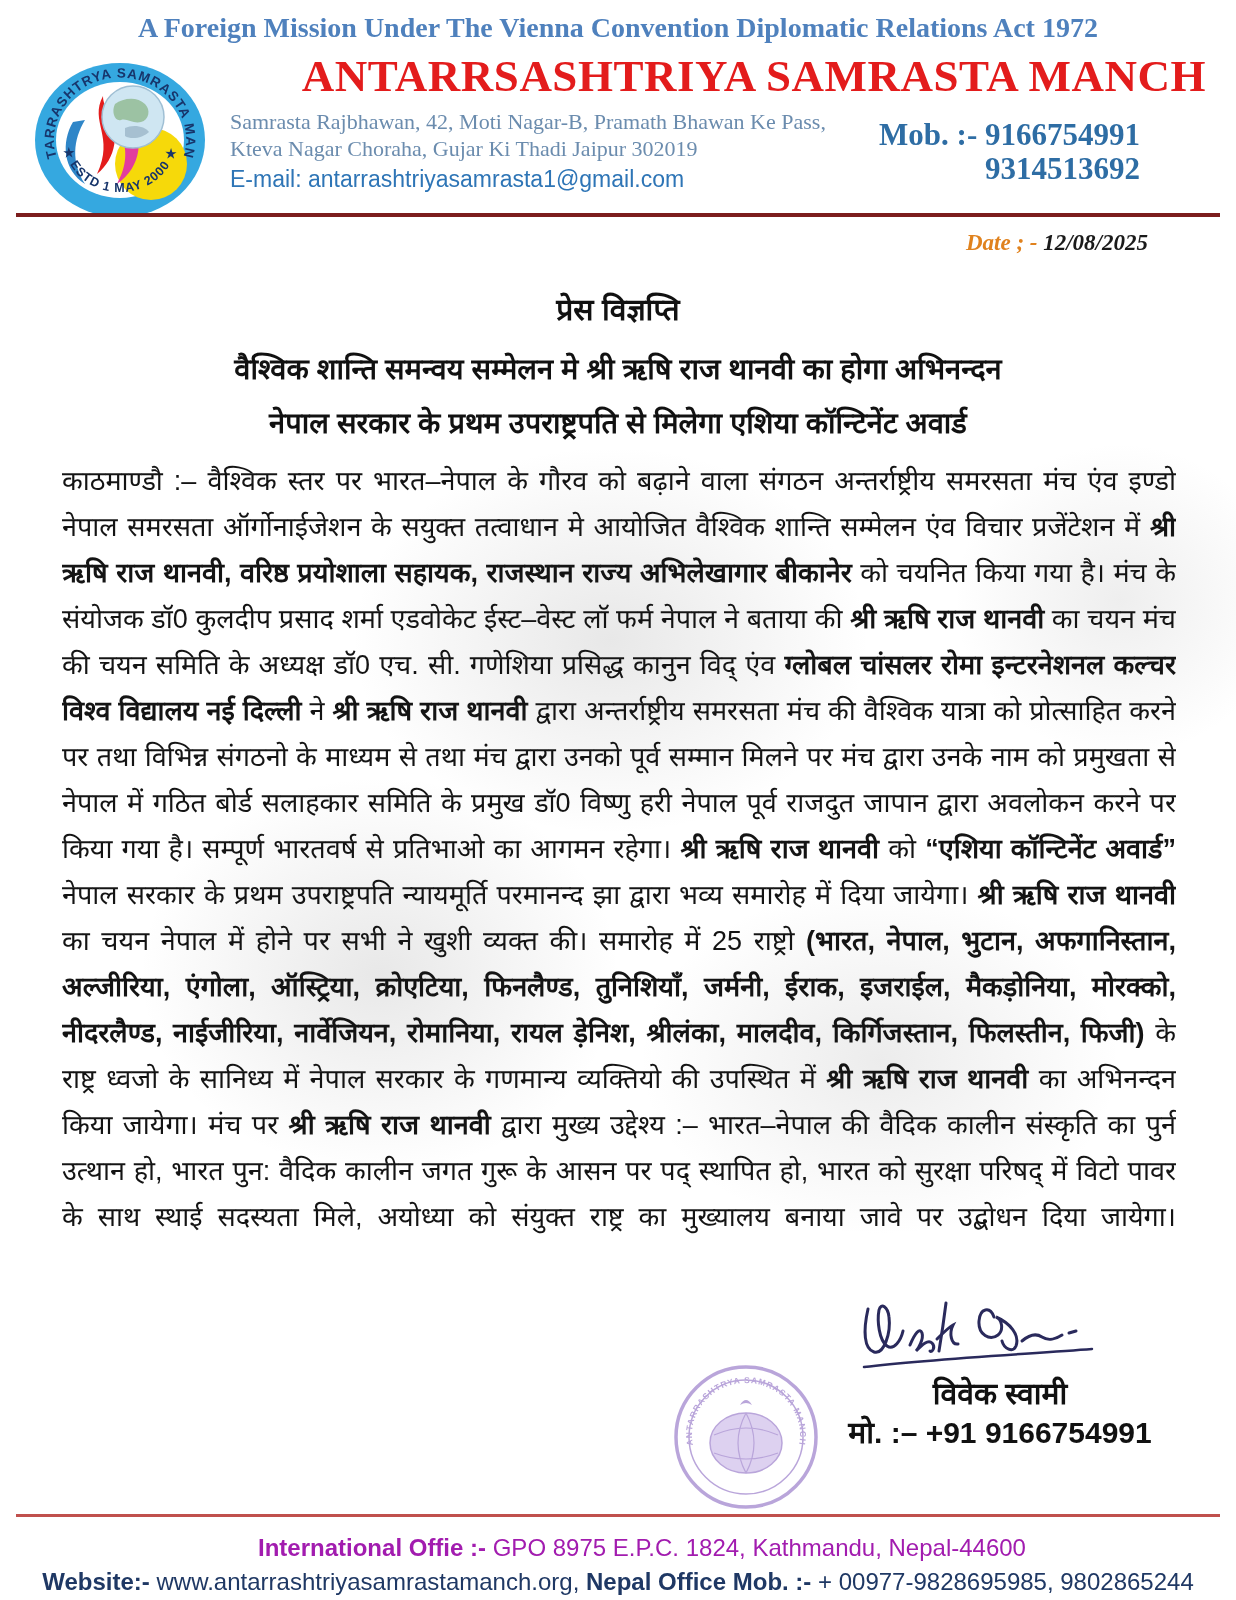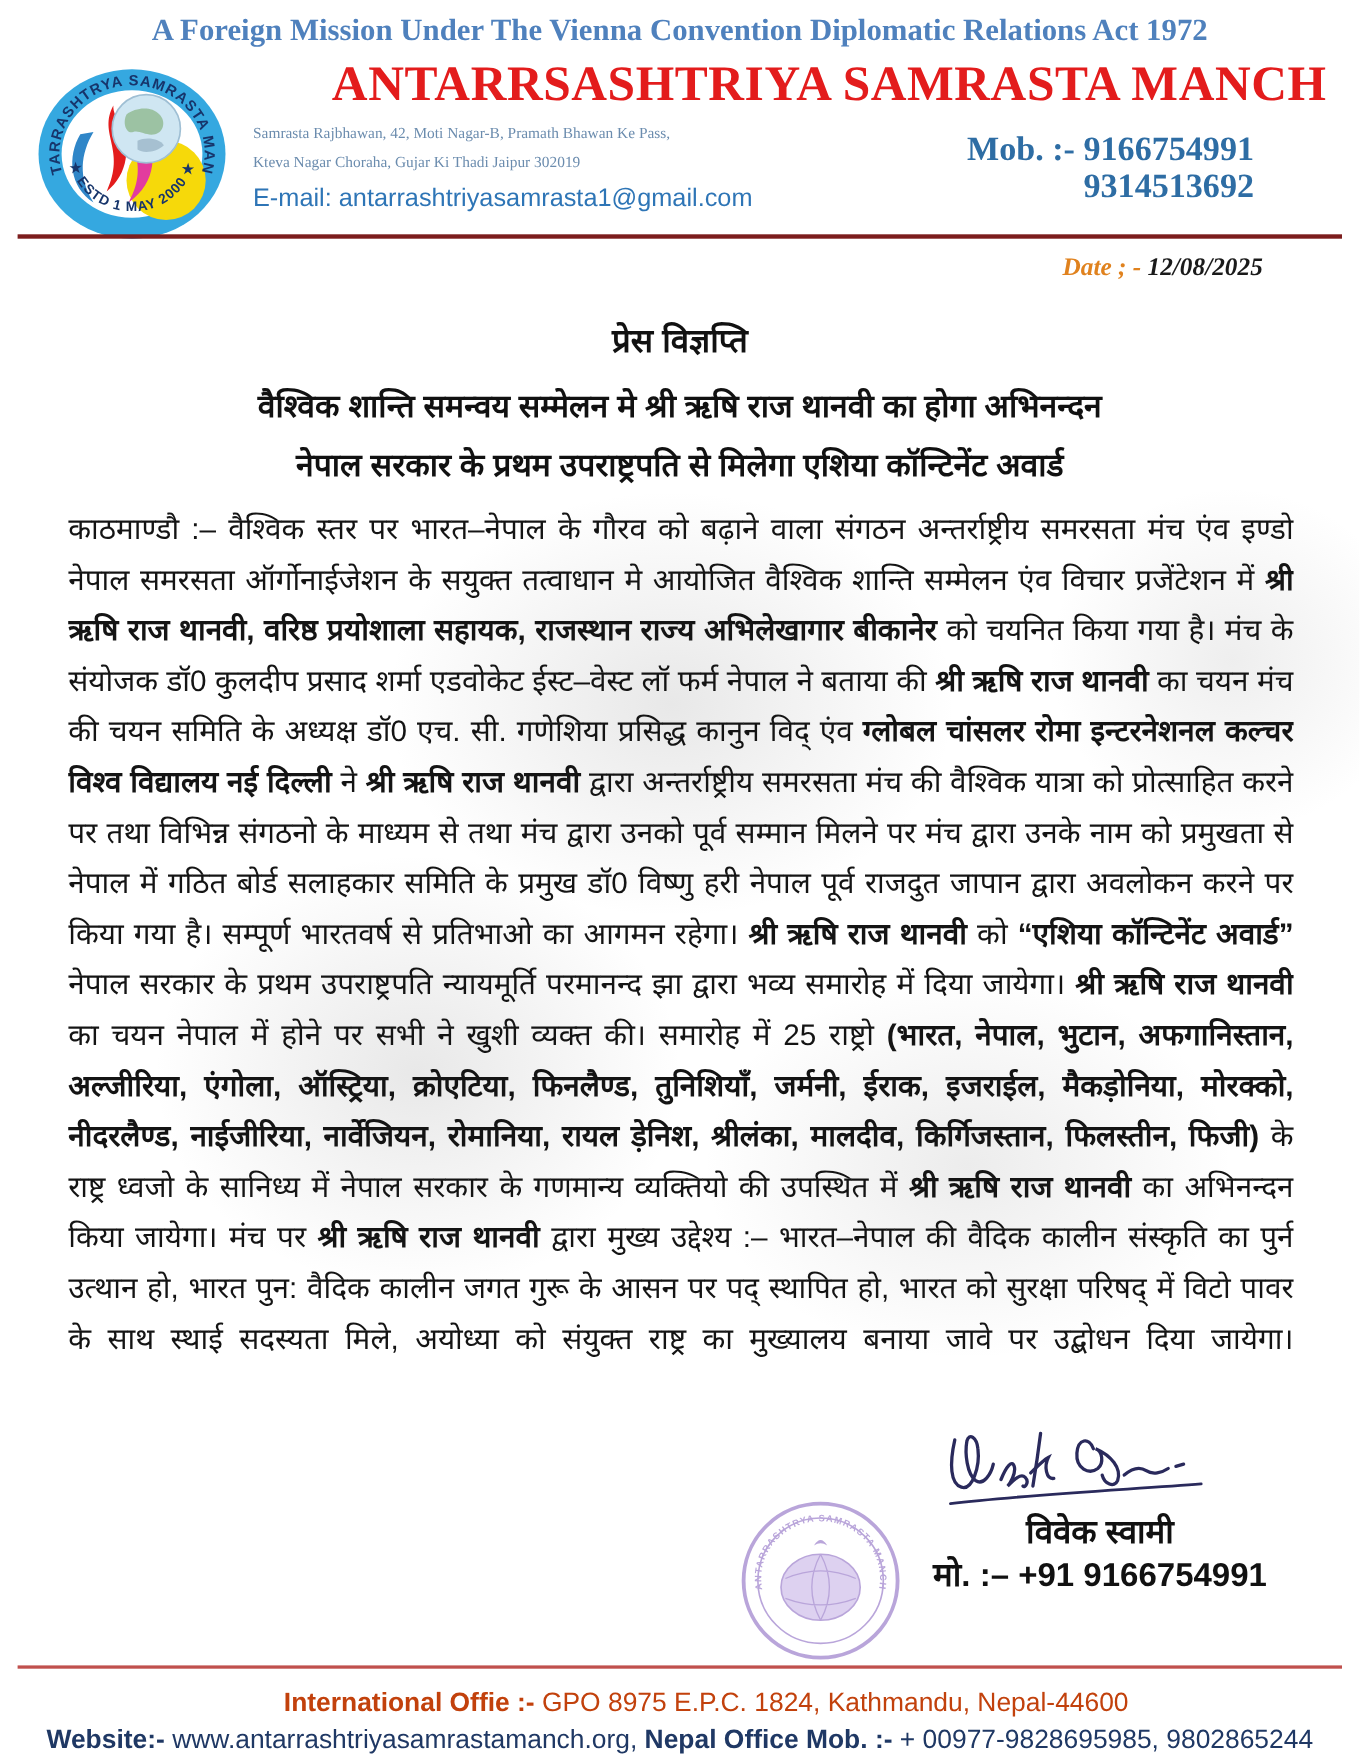--- a/index.html
+++ b/index.html
@@ -29,21 +29,21 @@
   
   .vienna { top:12px; left:0; right:0; text-align:center;
     font-family:"Liberation Serif", serif; font-weight:bold;
     font-size:28px; color:#4f81bd; }
   .org-name { top:50px; left:205px; right:30px; text-align:right;
     font-family:"Liberation Serif", serif; font-weight:bold;
     font-size:45px; letter-spacing:.5px; color:#e31c1c; }
   .logo-wrap { top:62px; left:33px; width:174px; height:156px; }
   .india-office { top:108px; left:230px; font-family:"Liberation Serif", serif; }
   .io-label { font-weight:bold; font-size:24px; color:#1f4e8c; margin-bottom:3px; }
-  .io-addr { font-size:14px; color:#6b8cae; line-height:27px; }
+  .io-addr { font-size:22px; color:#6b8cae; line-height:27px; }
   .io-email { font-size:23px; color:#2e75b6; margin-top:4px; font-family:"Liberation Sans", sans-serif; }
   .mob-block { top:118px; right:96px; text-align:right;
     font-family:"Liberation Serif", serif; font-weight:bold;
     font-size:31px; color:#2e6da4; line-height:34px; }
   .rule1 { top:213px; left:16px; right:16px; height:4px; background:#7c1d1d; }
 
   
   .date-line { top:230px; right:88px;
     font-family:"Liberation Serif", serif; font-style:italic; font-weight:bold; font-size:23px; }
   .date-label { color:#e0821e; }
@@ -64,21 +64,21 @@
   
   .sig-block { top:1283px; right:66px; width:340px; text-align:center; }
   .sig-svg { display:block; margin:0 auto 0 18px; }
   .sig-role, .sig-name { font-weight:bold; font-size:30px; color:#111; line-height:38px; }
   .sig-mobile { font-weight:bold; font-size:30px; color:#111; line-height:40px; }
   .stamp-wrap { position:absolute; left:-160px; top:78px; width:152px; height:152px; opacity:.62; }
 
   
   .rule2 { top:1514px; left:16px; right:16px; height:3px; background:#c0504d; }
   .footer-line1 { top:1534px; left:12px; right:0; text-align:center;
-    font-size:24px; color:#c2410c;padding-left:36px; }
+    font-size:24px; color:#a21caf;padding-left:36px; }
   .footer-line2 { top:1568px; left:0; right:0; text-align:center;
     font-size:24px; color:#1f3864; }
   .f-bold { font-weight:bold; }
 </style>
 </head>
 <body>
 
 <div class="page">
 
   <div class="watermark">

